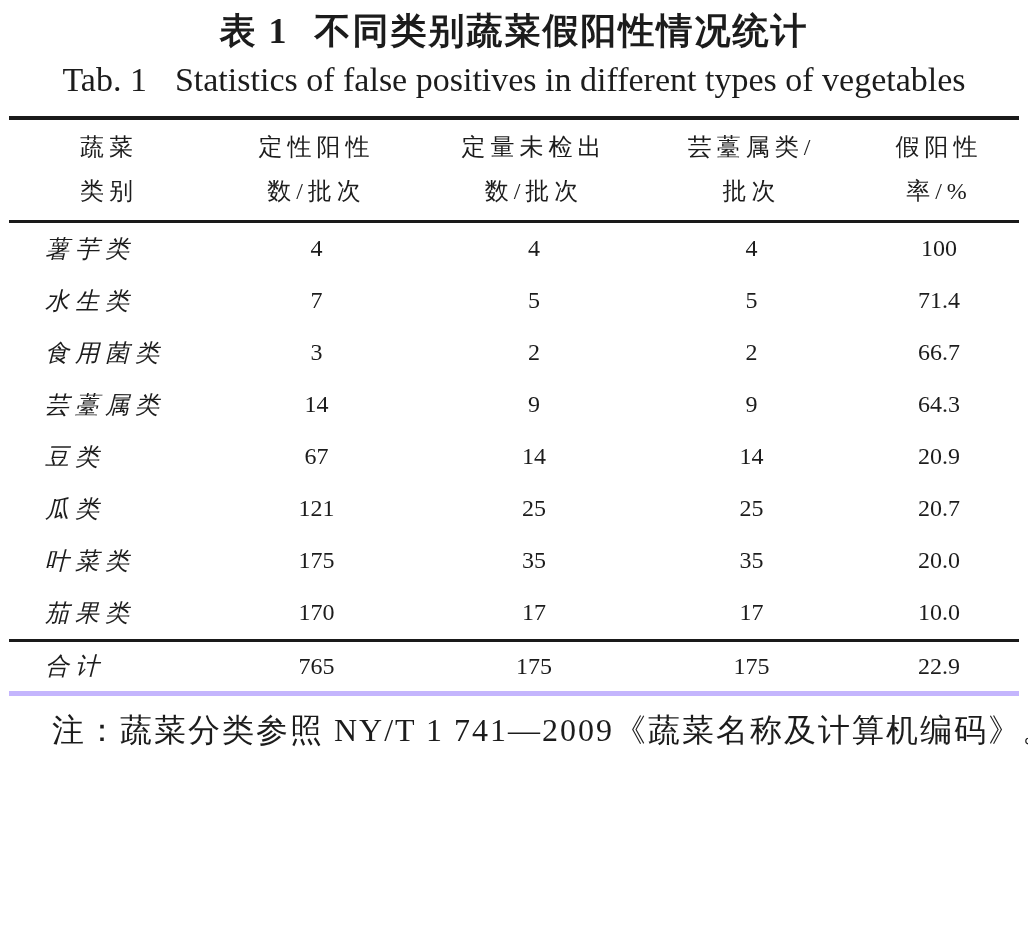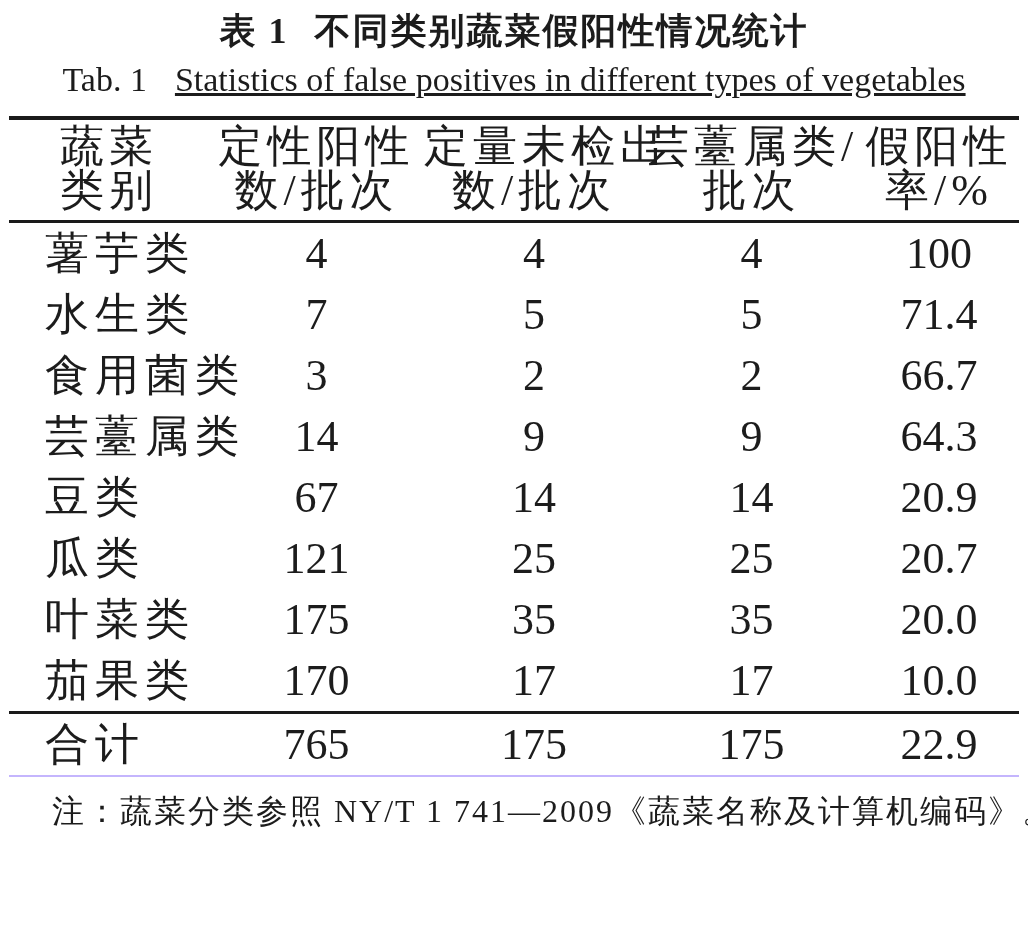--- a/index.html
+++ b/index.html
@@ -20,30 +20,30 @@
     line-height: 1.2;
   }
   .caption-cn .cap-text { margin-left: 26px; }
   .caption-en {
     margin-top: 7px;
     text-align: center;
     font-size: 34px;
     white-space: nowrap;
     line-height: 1.2;
   }
-  .caption-en .cap-text { margin-left: 28px; text-decoration: underline; }
+  .caption-en .cap-text { margin-left: 28px; }
 
   table.stats-table {
     width: 1010px;
     margin: 15px auto 11px auto;
     border-collapse: collapse;
     table-layout: fixed;
-    font-size: 44px;
+    font-size: 24px;
     border-top: 4px solid #1a1a1a;
-    border-bottom: 2px solid #c4b5fd;
+    border-bottom: 5px solid #c4b5fd;
   }
   col.c1 { width: 200px; }
   col.c2 { width: 215px; }
   col.c3 { width: 220px; }
   col.c4 { width: 215px; }
   col.c5 { width: 160px; }
 
   thead th {
     font-weight: normal;
     vertical-align: middle;
@@ -59,20 +59,21 @@
   tbody td {
     height: 50px;
     text-align: center;
     vertical-align: middle;
   }
   td.cat {
     text-align: left;
     padding-left: 36px;
     letter-spacing: 6px;
     white-space: nowrap;
+    font-style: italic;
   }
   tbody.total-group td {
     height: 47px;
     border-top: 3px solid #1a1a1a;
   }
   .footnote {
     margin-top: 13px;
     padding-left: 52px;
     padding-right: 8px;
     font-size: 32px;

